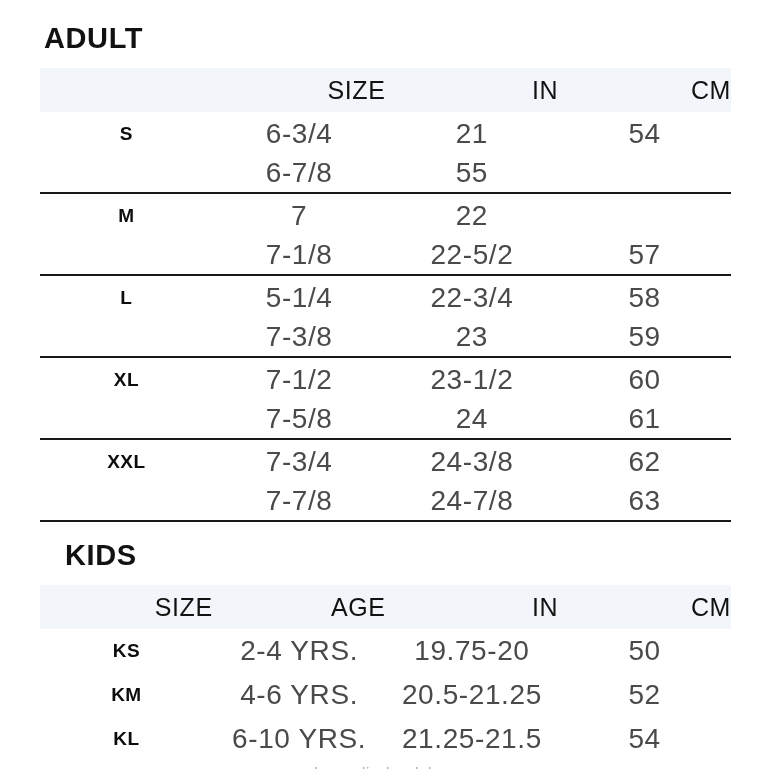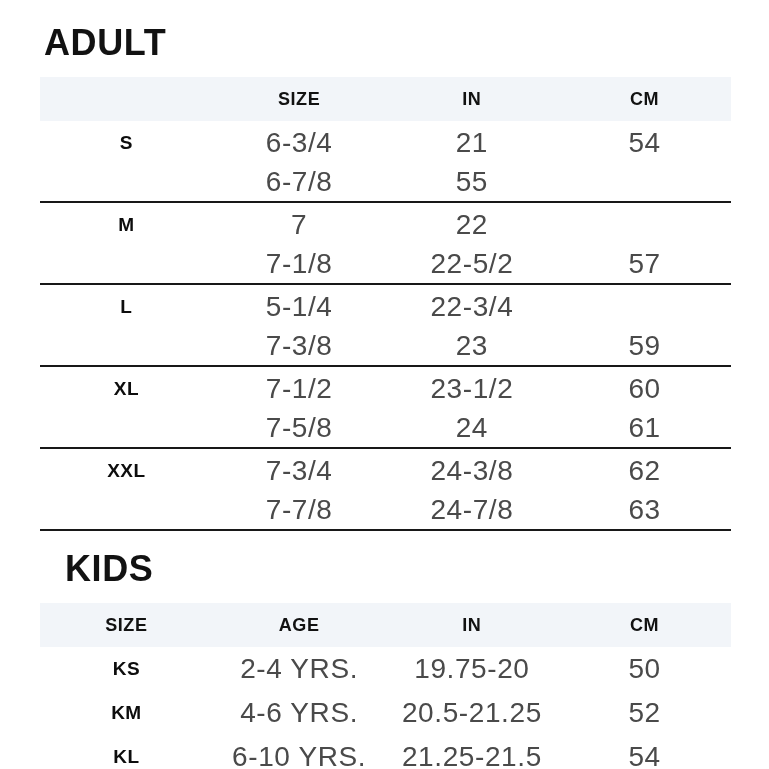--- a/index.html
+++ b/index.html
@@ -11,39 +11,39 @@
   .page {
     position: relative;
     box-sizing: border-box;
     width: 769px;
     height: 769px;
     background: #ffffff;
     padding: 22px 38px 0 40px;
     overflow: hidden;
   }
   .section-title {
-    font-size: 36px;
+    font-size: 29px;
     font-weight: 800;
     color: #121212;
     letter-spacing: 0.6px;
     margin: 0 0 13px 4px;
   }
   .kids-title { margin-top: 17px; margin-left: 25px; }
   .size-table { width: 100%; }
   .thead {
     display: grid;
     grid-template-columns: repeat(4, 1fr);
     background: #f2f5f9;
     height: 44px;
     align-items: center;
   }
   .th {
-    text-align: center;
-    font-weight: 700;
-    font-size: 18px;
+    text-align: right;
+    font-weight: 400;
+    font-size: 25px;
     color: #121212;
     letter-spacing: 0.6px;
   }
   .trow {
     display: grid;
     grid-template-columns: repeat(4, 1fr);
     height: 39px;
     align-items: center;
   }
   .kids-table .trow { height: 44px; }
@@ -113,20 +113,21 @@
         <div class="cell">22-5/2</div>
         <div class="cell">57</div>
       </div>
     </div>
 
     <div class="group">
       <div class="trow">
         <div class="label-cell">L</div>
         <div class="cell">5-1/4</div>
         <div class="cell">22-3/4</div>
+        <div class="cell">58</div>
       </div>
       <div class="trow">
         <div class="label-cell"></div>
         <div class="cell">7-3/8</div>
         <div class="cell">23</div>
         <div class="cell">59</div>
       </div>
     </div>
 
     <div class="group">

